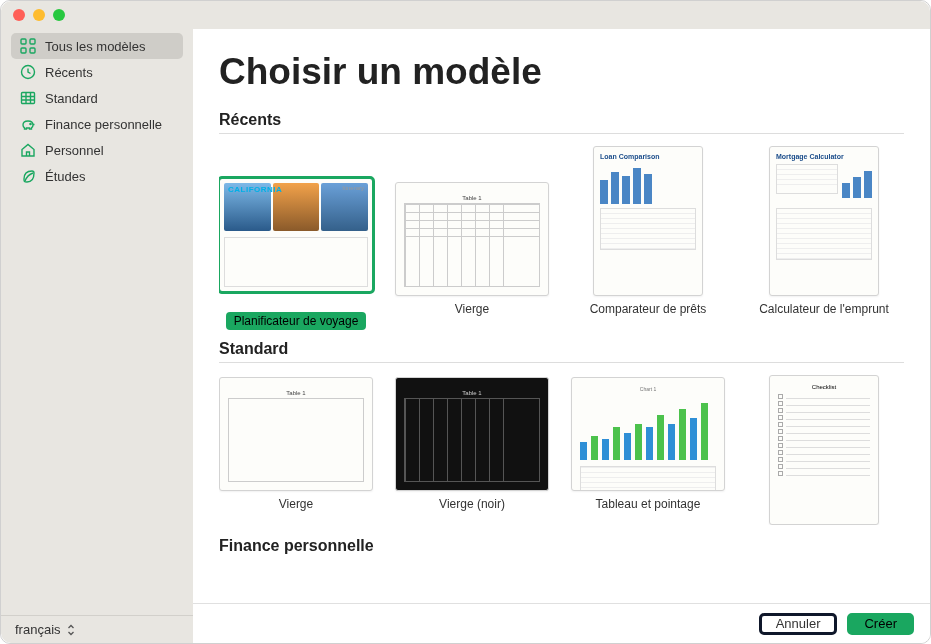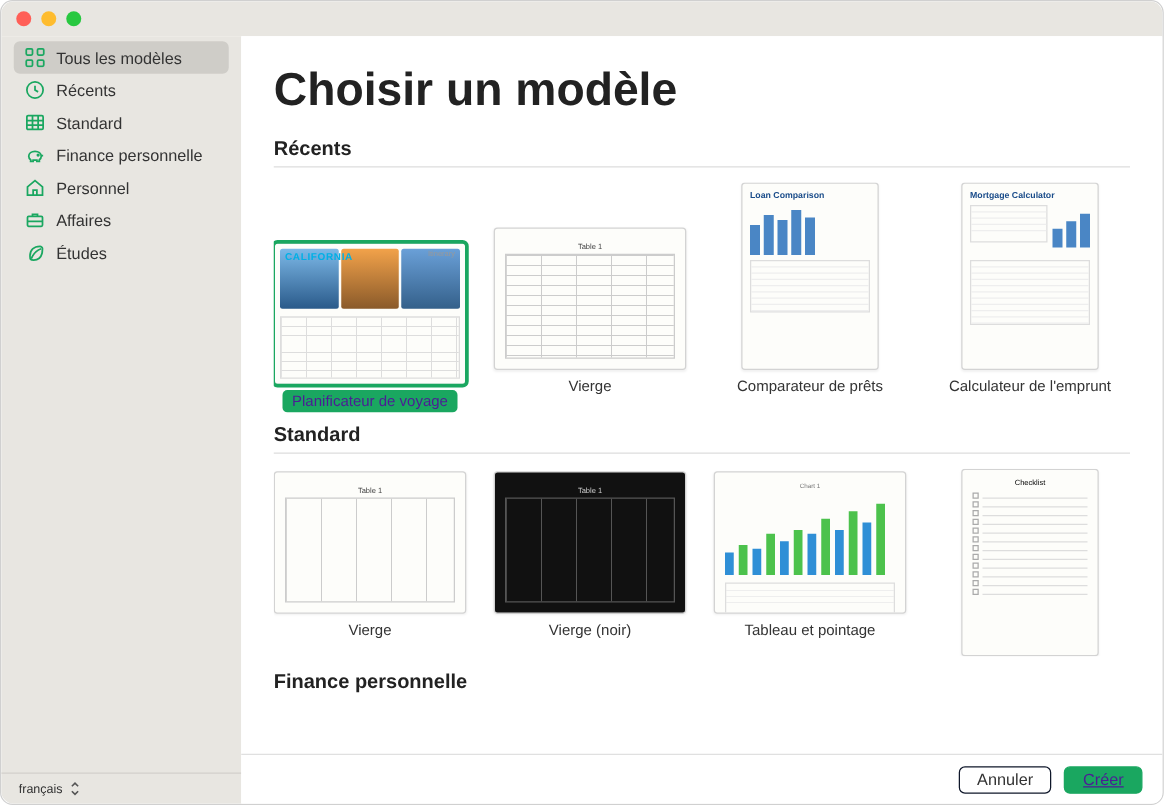--- a/index.html
+++ b/index.html
@@ -12,34 +12,34 @@
 .t-yellow { background: #febc2e; }
 .t-green { background: #28c840; }
 
 .body { flex: 1; display: flex; min-height: 0; }
 
 .sidebar { width: 192px; background: #e8e6e1; display: flex; flex-direction: column; padding-top: 4px; border-bottom-left-radius: 10px; }
 .sidebar-list { flex: 1; padding: 0 10px; }
 .sidebar-item { display: flex; align-items: center; gap: 8px; height: 26px; padding: 0 8px; border-radius: 5px; font-size: 13px; color: #333; cursor: pointer; }
 .sidebar-item.selected { background: #cfcdc8; }
 .sidebar-icon { width: 18px; height: 18px; display: flex; align-items: center; justify-content: center; color: #1aa760; flex: none; }
-.sidebar-bottom { border-top: 1px solid #d2d0cb; padding: 6px 14px; display: flex; align-items: center; gap: 6px; font-size: 10px; color: #333; cursor: pointer; }
+.sidebar-bottom { border-top: 1px solid #d2d0cb; padding: 6px 14px; display: flex; align-items: center; gap: 6px; font-size: 13px; color: #333; cursor: pointer; }
 .lang-arrows { width: 10px; height: 12px; display: inline-block; }
 
 .main { flex: 1; display: flex; flex-direction: column; min-width: 0; background: #fff; }
 .main-scroll { flex: 1; overflow: hidden; padding: 16px 26px 0 26px; }
 .page-title { font-size: 37px; font-weight: 700; color: #222; margin-bottom: 18px; margin-top: 6px; }
 .section-title { font-size: 16px; font-weight: 700; color: #222; margin: 6px 0 12px 0; border-bottom: 1px solid #ddd; padding-bottom: 4px; }
 .section-title.nb { border-bottom: none; }
 .tpl { width: 154px; flex: none; display: flex; flex-direction: column; align-items: center; cursor: pointer; }
 .thumb { width: 154px; height: 114px; border: 1px solid #d3d3d3; border-radius: 3px; background: #fdfdfa; overflow: hidden; position: relative; box-shadow: 0 1px 2px rgba(0,0,0,0.06); }
 .thumb.dark { background: #111; }
 .tpl.selected .thumb { outline: 3px solid #1aa760; outline-offset: -1px; }
 .tpl-label { font-size: 12px; color: #333; margin-top: 6px; text-align: center; line-height: 1.2; height: 28px; display: flex; align-items: flex-start; justify-content: center; width: 154px; white-space: nowrap; overflow: hidden; }
-.tpl.selected .tpl-label { background: #1aa760; color: #4c1d95; border-radius: 4px; padding: 2px 8px; height: auto; margin-top: 4px; width: auto; }
+.tpl.selected .tpl-label { background: #1aa760; color: #000000; border-radius: 4px; padding: 2px 8px; height: auto; margin-top: 20px; width: auto; }
 .doc-wrap { width: 154px; display:flex; justify-content:center; }
 
 
 .grid-mock { position:absolute; inset:12px 8px 8px 8px; display:flex; flex-direction:column; }
 .grid-title { font-size:6px; text-align:center; color:#444; margin-bottom:2px; }
 .grid-cells { flex:1; background: repeating-linear-gradient(to right, #ccc 0, #ccc 0.5px, transparent 0.5px, transparent 14px), repeating-linear-gradient(to bottom, #ccc 0, #ccc 0.5px, transparent 0.5px, transparent 8px); border:0.5px solid #ccc; }
 .grid-cells.dark { background: repeating-linear-gradient(to right, #555 0, #555 0.5px, transparent 0.5px, transparent 14px), repeating-linear-gradient(to bottom, #555 0, #555 0.5px, transparent 0.5px, transparent 8px); border:0.5px solid #555; }
 
 .cal-thumb { padding: 6px; font-size:5px; color:#333; }
 .cal-thumb .ct-title { font-weight:700; font-size:7px; color:#1a4c8a; }
@@ -68,22 +68,22 @@
 .voy-head { display:flex; gap:2px; height:56px; padding:4px; }
 .voy-head .ph { flex:1; border-radius:2px; }
 .voy-head .ph1 { background: linear-gradient(#7db9e8,#2a5a8a); }
 .voy-head .ph2 { background: linear-gradient(#f2a24a,#8a5a2a); }
 .voy-head .ph3 { background: linear-gradient(#6aa0d8,#34608a); }
 .voy-title { position:absolute; top:6px; left:8px; font-size:8px; font-weight:900; color:#00b0e6; letter-spacing:0.5px; }
 .voy-it { position:absolute; top:6px; right:8px; font-size:6px; color:#999; }
 .voy-grid { flex:1; margin:2px 4px 4px 4px; background: repeating-linear-gradient(to right, #ddd 0, #ddd 0.5px, transparent 0.5px, transparent 20px), repeating-linear-gradient(to bottom, #ddd 0, #ddd 0.5px, transparent 0.5px, transparent 7px); border:0.5px solid #ddd; }
 
 .footer { height: 40px; border-top: 1px solid #e0e0e0; display:flex; align-items:center; justify-content:flex-end; gap:10px; padding:0 16px; }
-.btn { height:22px; padding:0 14px; font-size:13px; border-radius:5px; border:1px solid #0f172a; background:#fff; color:#333; cursor:pointer; display:flex; align-items:center; }
-.btn.primary { background:#1aa760; border-color:#1aa760; color:#4c1d95;text-decoration:underline; }
+.btn { height:22px; padding:0 14px; font-size:13px; border-radius:5px; border:3px solid #0f172a; background:#fff; color:#333; cursor:pointer; display:flex; align-items:center; }
+.btn.primary { background:#1aa760; border-color:#1aa760; color:#000000; }
 .row-mixed { display:flex; gap:22px; overflow:hidden; align-items:flex-end; margin-bottom:10px; }
 
 
 .standard-row { margin-bottom: 12px; }
 
 </style>
 </head>
 <body>
 
 <div class="window">
@@ -145,29 +145,20 @@
         <div class="sidebar-item">
           <span class="sidebar-icon">
             <svg width="16" height="16" viewBox="0 0 16 16" fill="none" stroke="currentColor" stroke-width="1.4">
                 <path d="M2 7.5 8 2.5l6 5V14H2z"></path>
                 <path d="M6.5 14v-4h3v4"></path>
               </svg>
           </span>
           <span>Personnel</span>
         </div>
 
-        <div class="sidebar-item">
-          <span class="sidebar-icon">
-            <svg width="16" height="16" viewBox="0 0 16 16" fill="none" stroke="currentColor" stroke-width="1.4">
-                <rect x="2" y="5" width="12" height="8" rx="1"></rect>
-                <path d="M6 5V3.5h4V5M2 9h12"></path>
-              </svg>
-          </span>
-          <span>Affaires</span>
-        </div>
 
         <div class="sidebar-item">
           <span class="sidebar-icon">
             <svg width="16" height="16" viewBox="0 0 16 16" fill="none" stroke="currentColor" stroke-width="1.4">
                 <path d="M12 3c-5 0-8 3-8 8 0 1 0 2 .5 2.5C5 14 6 14 7 14c5 0 7-4 7-9 0-1-1-2-2-2z"></path>
                 <path d="M5 13c2-5 5-7 8-8"></path>
               </svg>
           </span>
           <span>Études</span>
         </div>

